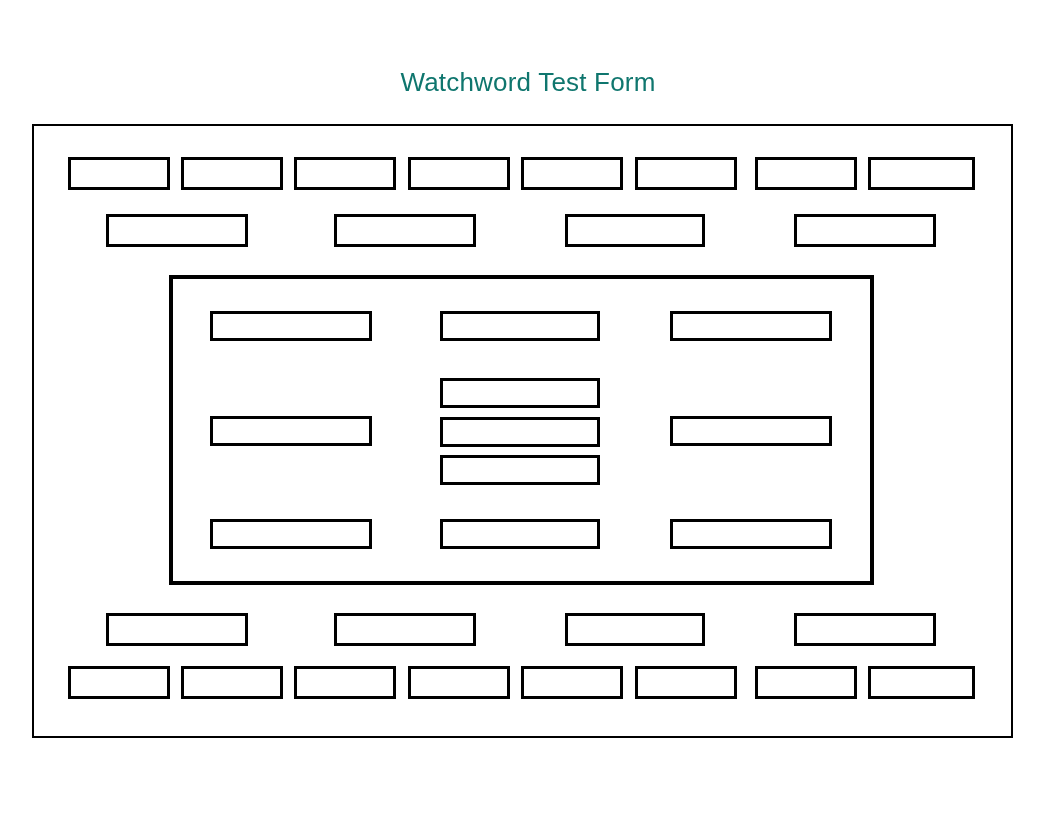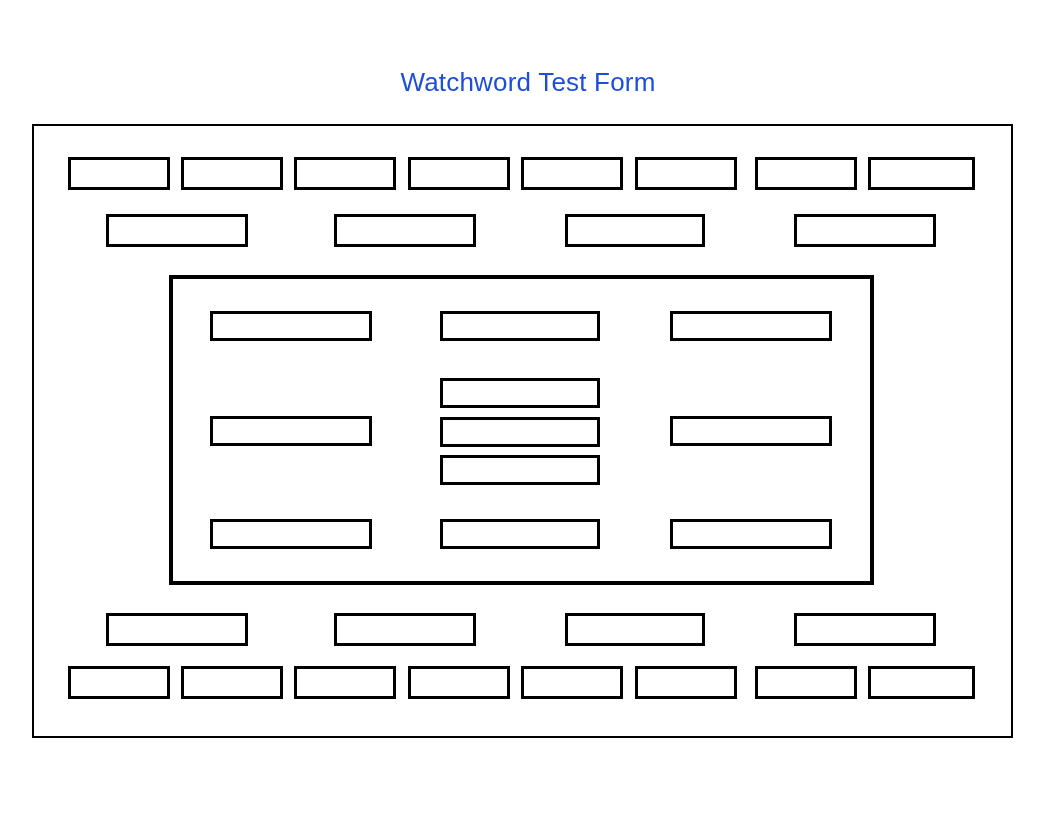--- a/index.html
+++ b/index.html
@@ -26,21 +26,21 @@
   }
   .form-title {
     position: absolute;
     left: 0;
     top: 50px;
     width: 1056px;
     text-align: center;
     font-size: 26px;
     font-weight: normal;
     letter-spacing: 0.2px;
-    color: #1d4ed8;
+    color: #0f766e;
     line-height: 30px;
     white-space: nowrap;
   }
   .outer-frame {
     position: absolute;
     left: 32px;
     top: 124px;
     width: 981px;
     height: 614px;
     border: 2px solid #000000;

